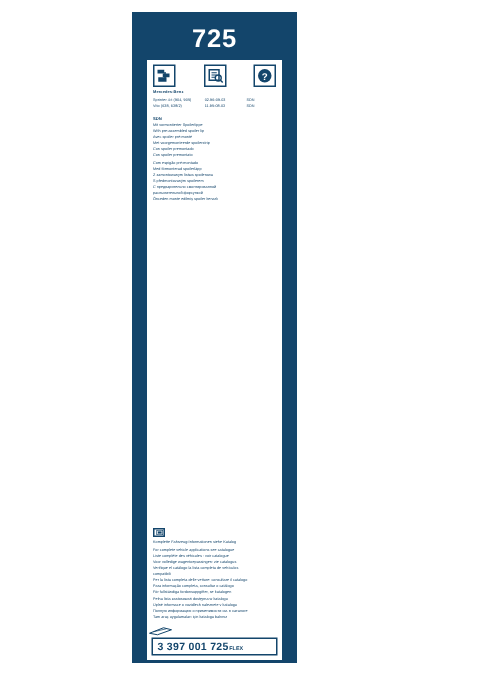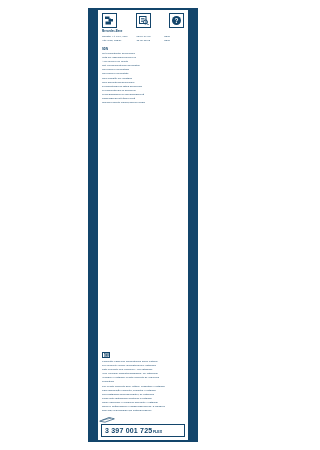--- a/index.html
+++ b/index.html
@@ -164,20 +164,23 @@
   }
 </style>
 </head>
 <body>
 
 <div id="stage">
 
   <div class="package">
     <div class="inner">
 
+      <div class="header">
+        <div class="size-number">725</div>
+      </div>
 
       <div class="icon-strip">
 
         <div class="icon-box">
           <svg width="11" height="11" viewBox="0 0 22 22">
             <rect x="2" y="3" width="9" height="5" fill="#13456b"></rect>
             <rect x="9" y="8" width="9" height="5" fill="#13456b"></rect>
             <rect x="3" y="13" width="11" height="6" fill="#13456b"></rect>
             <rect x="11" y="6" width="2" height="8" fill="#13456b"></rect>
           </svg>

